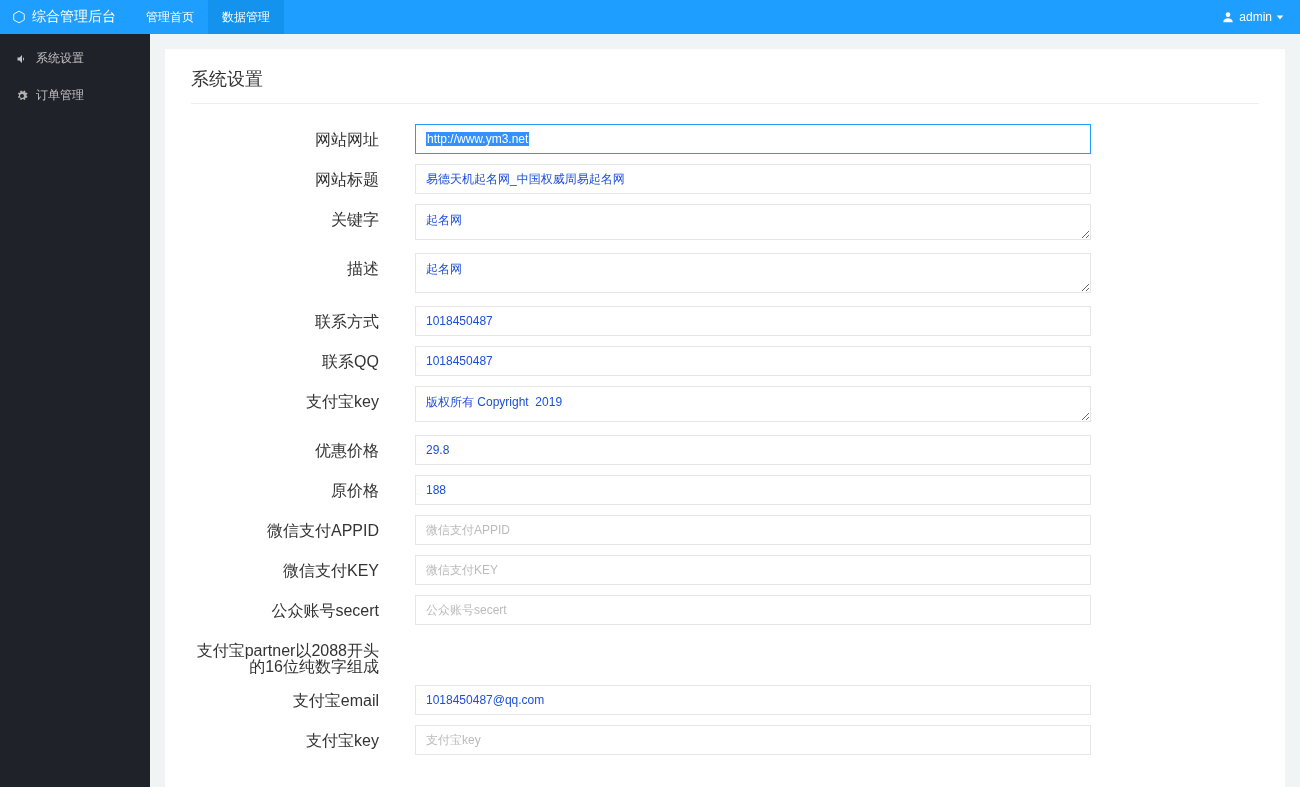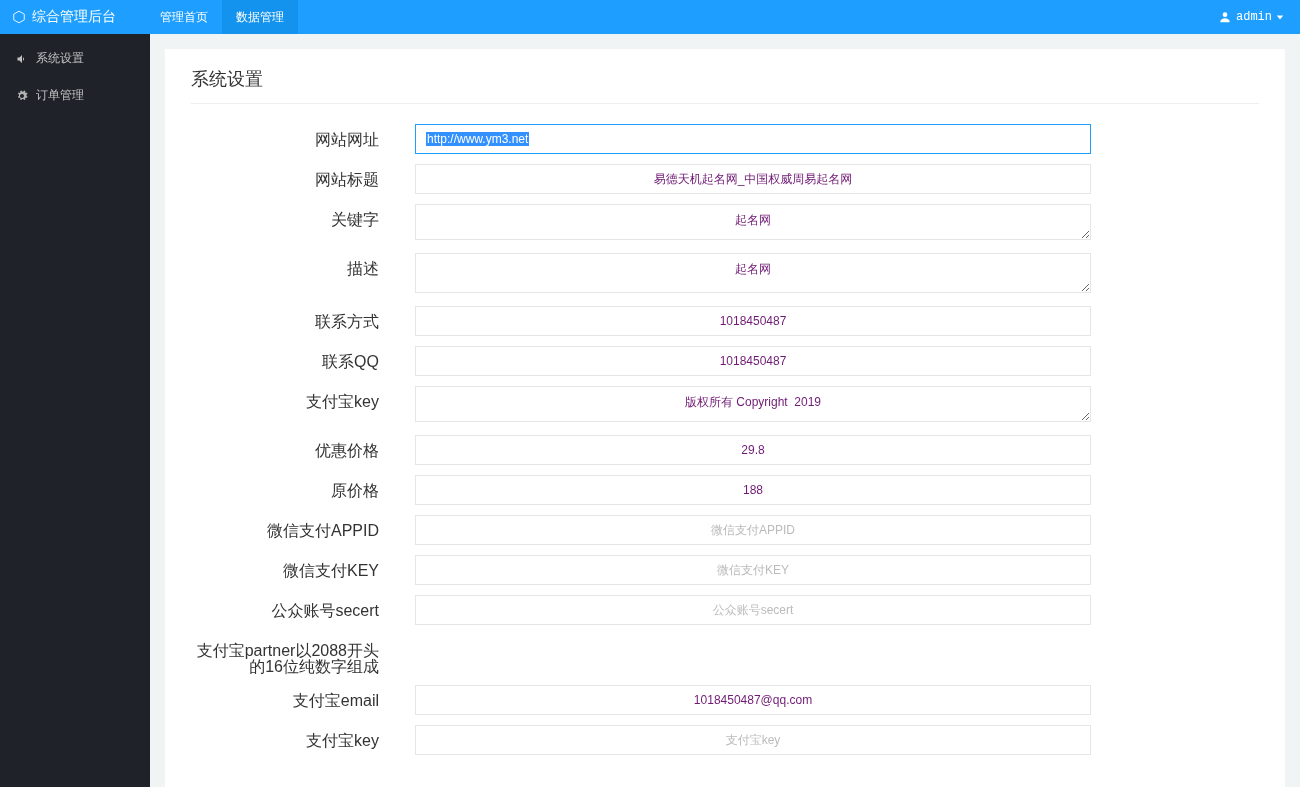--- a/index.html
+++ b/index.html
@@ -1,43 +1,43 @@
 <!DOCTYPE html>
 <html><head>
   <meta charset="utf-8">
   <style>
     * { margin: 0; padding: 0; box-sizing: border-box; }
     body { font-family: "Microsoft YaHei", Arial, sans-serif; font-size: 12px; background: #f1f4f5; }
     
     .header { background: #1e9fff; height: 34px; display: flex; align-items: center; color: #fff; padding: 0 0 0 12px; }
-    .logo { display: flex; align-items: center; gap: 6px; font-size: 14px; margin-right: 30px; }
+    .logo { display: flex; align-items: center; gap: 6px; font-size: 14px; margin-right: 16px; }
     .hex-icon { width: 14px; height: 14px; }
     .nav-items { display: flex; height: 100%; text-align: right; }
     .nav-item { padding: 0 14px; display: flex; align-items: center; cursor: pointer; font-size: 12px; }
     .nav-item.active { background: #1392ee; }
-    .header-right { margin-left: auto; display: flex; align-items: center; padding-right: 16px; cursor: pointer; gap: 4px; font-family: Liberation Mono, monospace; }
+    .header-right { margin-left: auto; display: flex; align-items: center; padding-right: 16px; cursor: pointer; gap: 4px; }
     .user-icon { width: 14px; height: 14px; }
     .caret-down { width: 8px; height: 8px; }
     
     .body-wrap { display: flex; min-height: calc(100vh - 34px); }
     .sidebar { width: 150px; background: #20222a; color: #c2c2c2; padding-top: 6px; flex-shrink: 0; }
     .sidebar-item { display: flex; align-items: center; gap: 8px; padding: 10px 16px; cursor: pointer; font-size: 12px; }
     .side-icon { width: 12px; height: 12px; flex-shrink: 0; }
     
     .main { flex: 1; padding: 15px; }
     .panel { background: #fff; padding: 18px 26px 30px; }
     .panel-title { font-size: 18px; font-weight: 400; color: #333; padding-bottom: 12px; border-bottom: 1px solid #eee; margin-bottom: 20px; }
     
     .form { max-width: 900px; }
     .form-row { display: flex; margin-bottom: 10px; }
     .form-label { width: 200px; text-align: right; padding: 8px 12px 0 0; color: #333; font-size: 16px; line-height: 16px; }
     .form-control { flex: 1; padding-left: 24px; }
     .form-control input, .form-control textarea {
       width: 100%; border: 1px solid #e6e6e6; padding: 0 10px; height: 30px;
-      font-size: 12px; color: #701a75; background: #fff; font-family: inherit; text-align: center;
+      font-size: 12px; color: #1d4ed8; background: #fff; font-family: inherit;
     }
     .form-control .sel-text { background: #3390ff; color: #fff; padding: 0 1px; }
     .form-control textarea { height: 36px; padding: 6px 10px; resize: vertical; line-height: 18px; }
     .form-control textarea.tall { height: 40px; }
     ::placeholder { color: #bbb; }
   </style>
 </head>
 <body>
 
 <div class="header">

